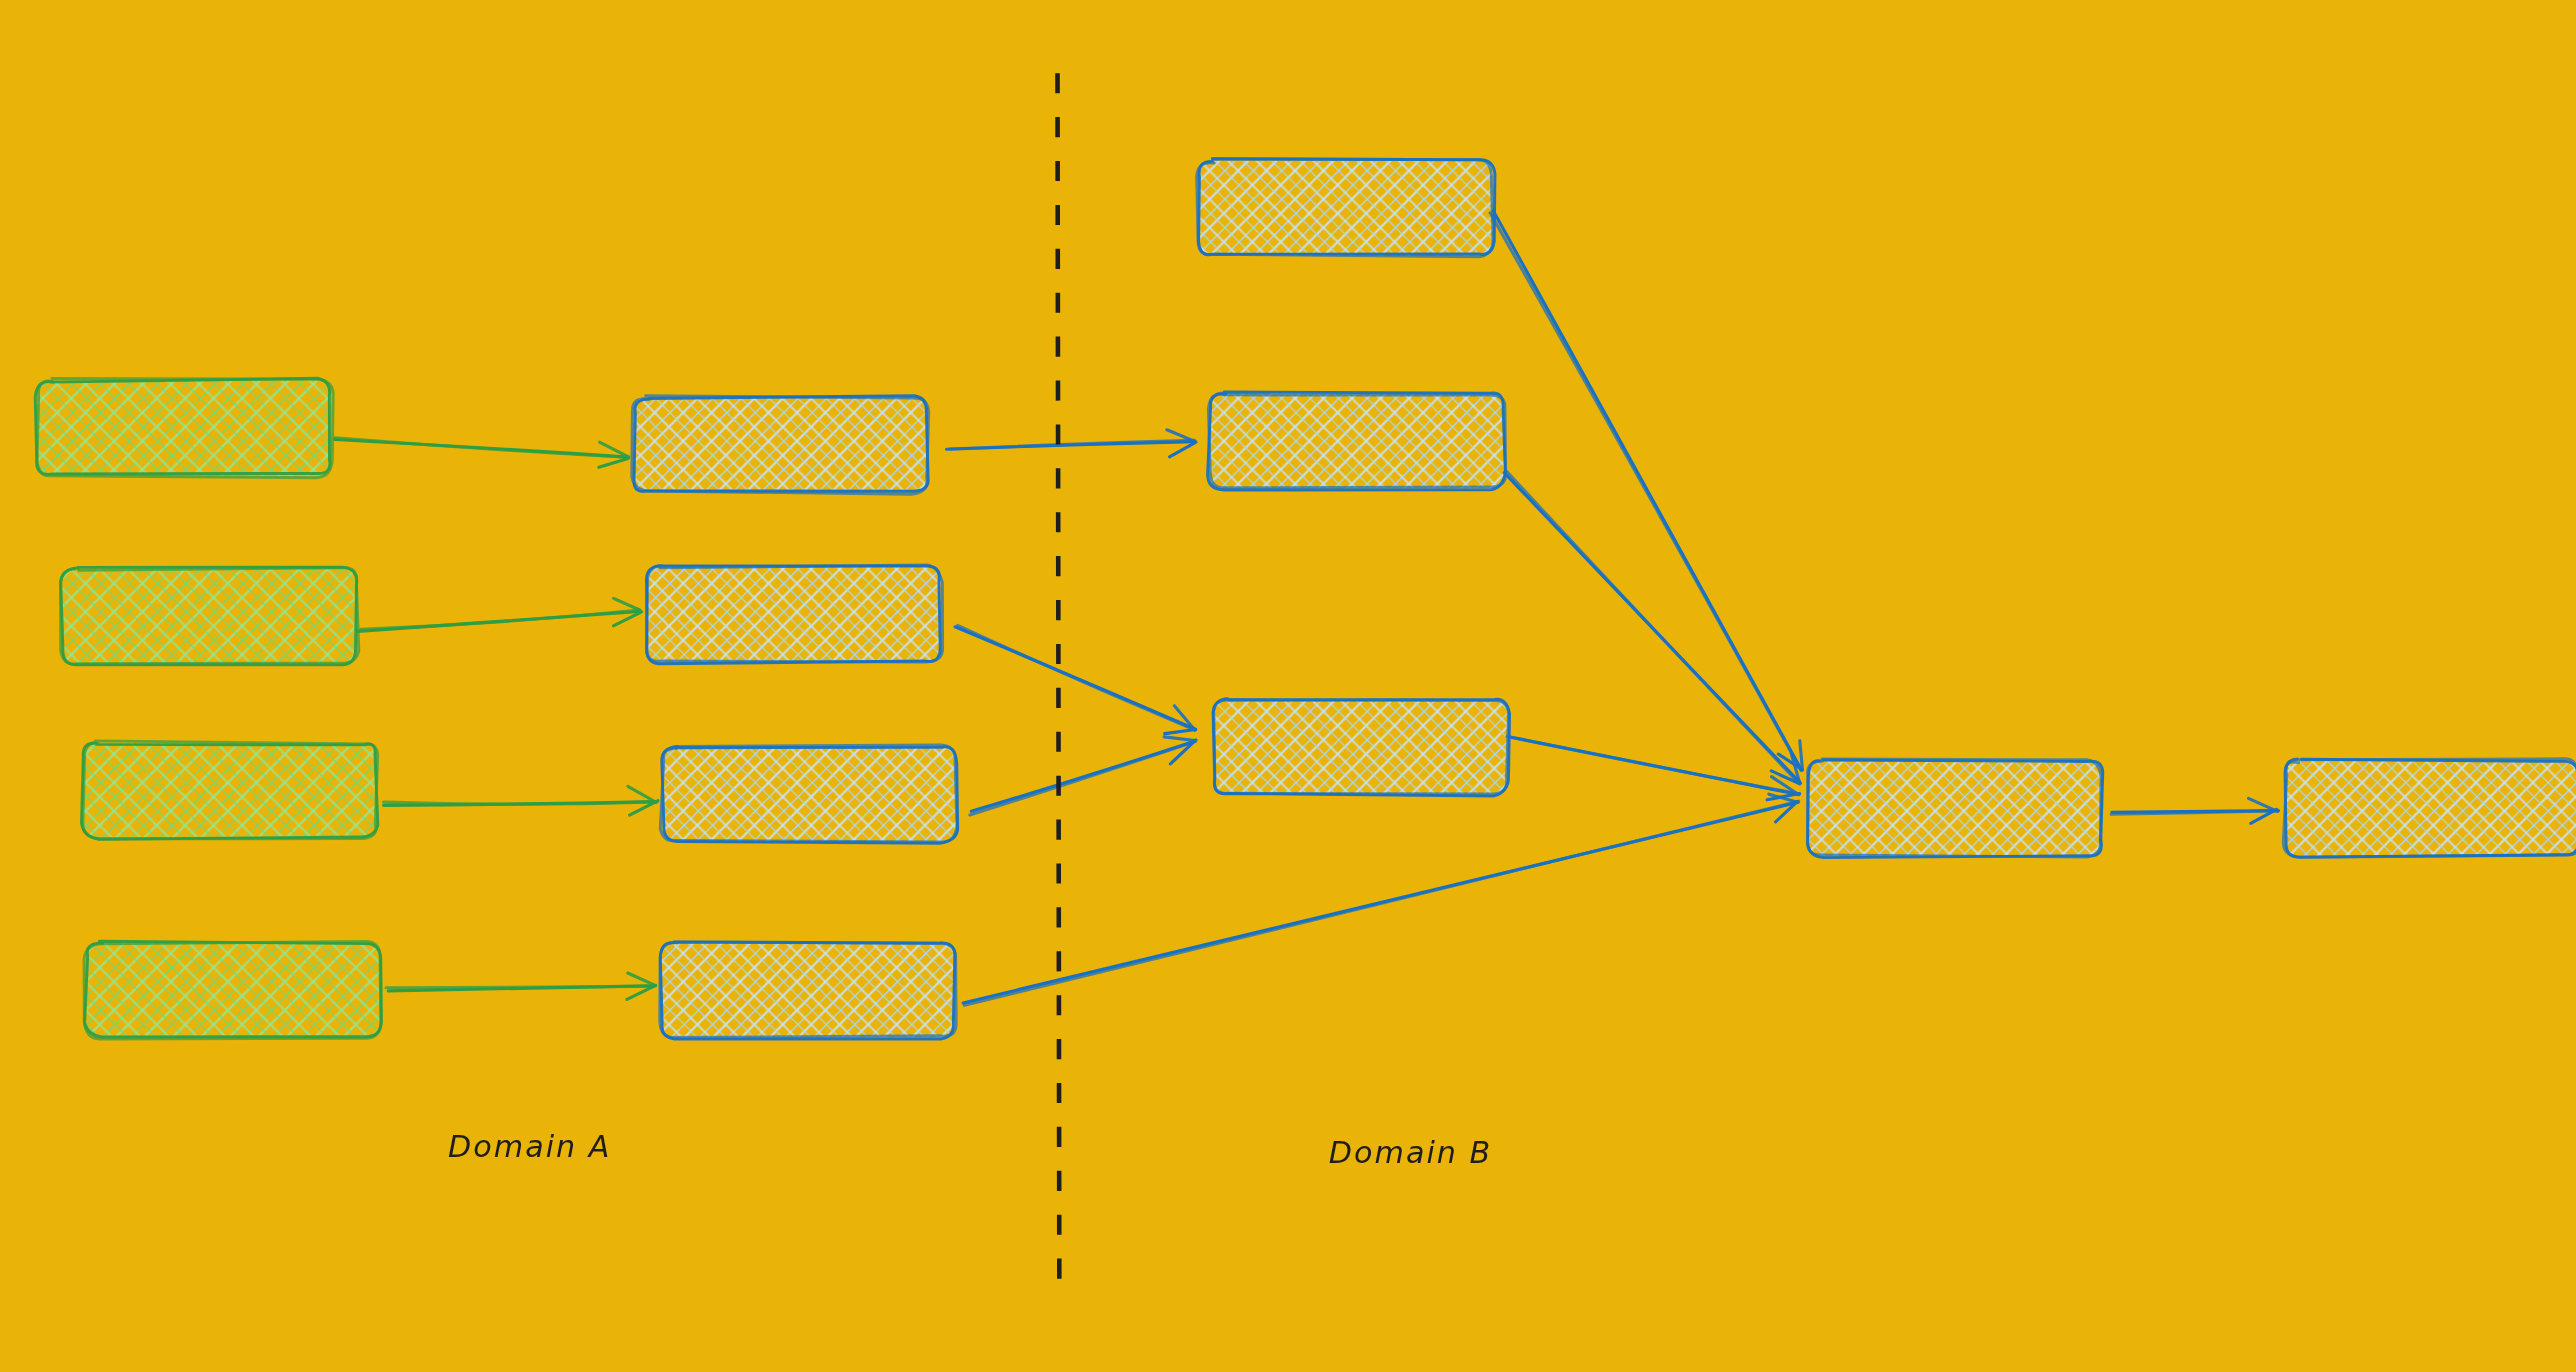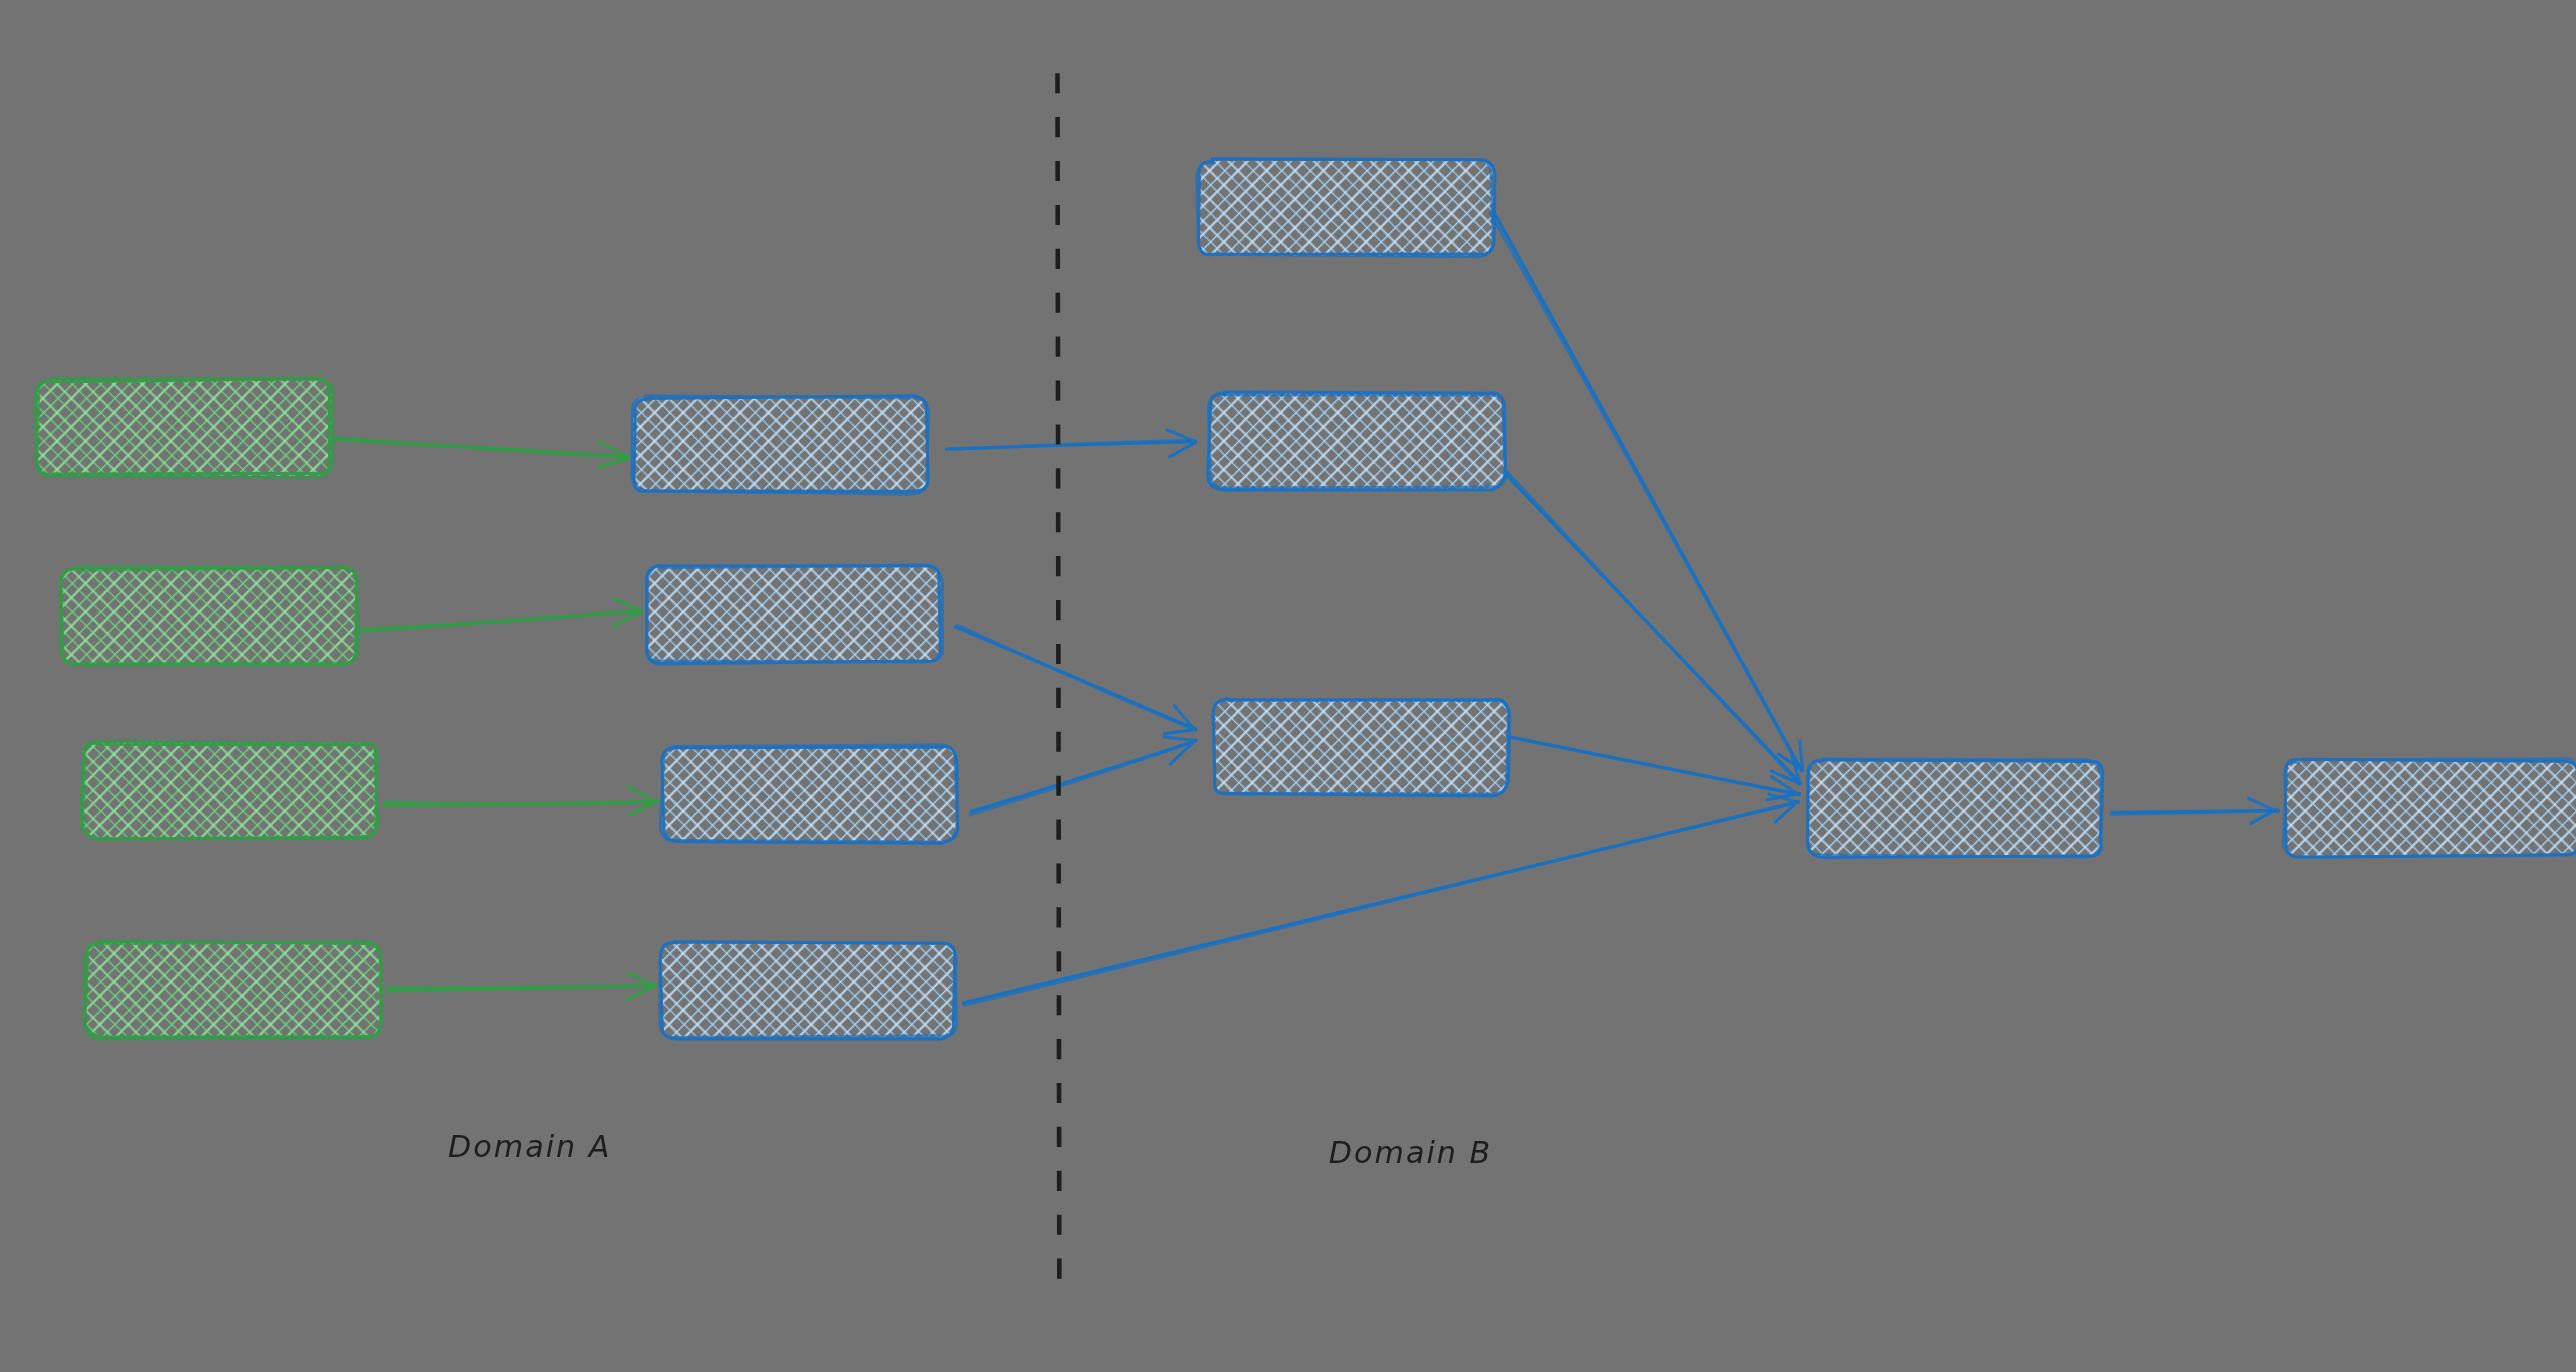--- a/index.html
+++ b/index.html
@@ -7,21 +7,21 @@
     padding: 0;
     background: #ffffff;
   }
   body {
     font-family: "Liberation Sans", sans-serif;
   }
   #canvas-root {
     position: relative;
     width: 2576px;
     height: 1372px;
-    background: #737373;
+    background: #eab308;
     overflow: hidden;
   }
   #diagram-svg {
     position: absolute;
     left: 0;
     top: 0;
     width: 2576px;
     height: 1372px;
     display: block;
   }

